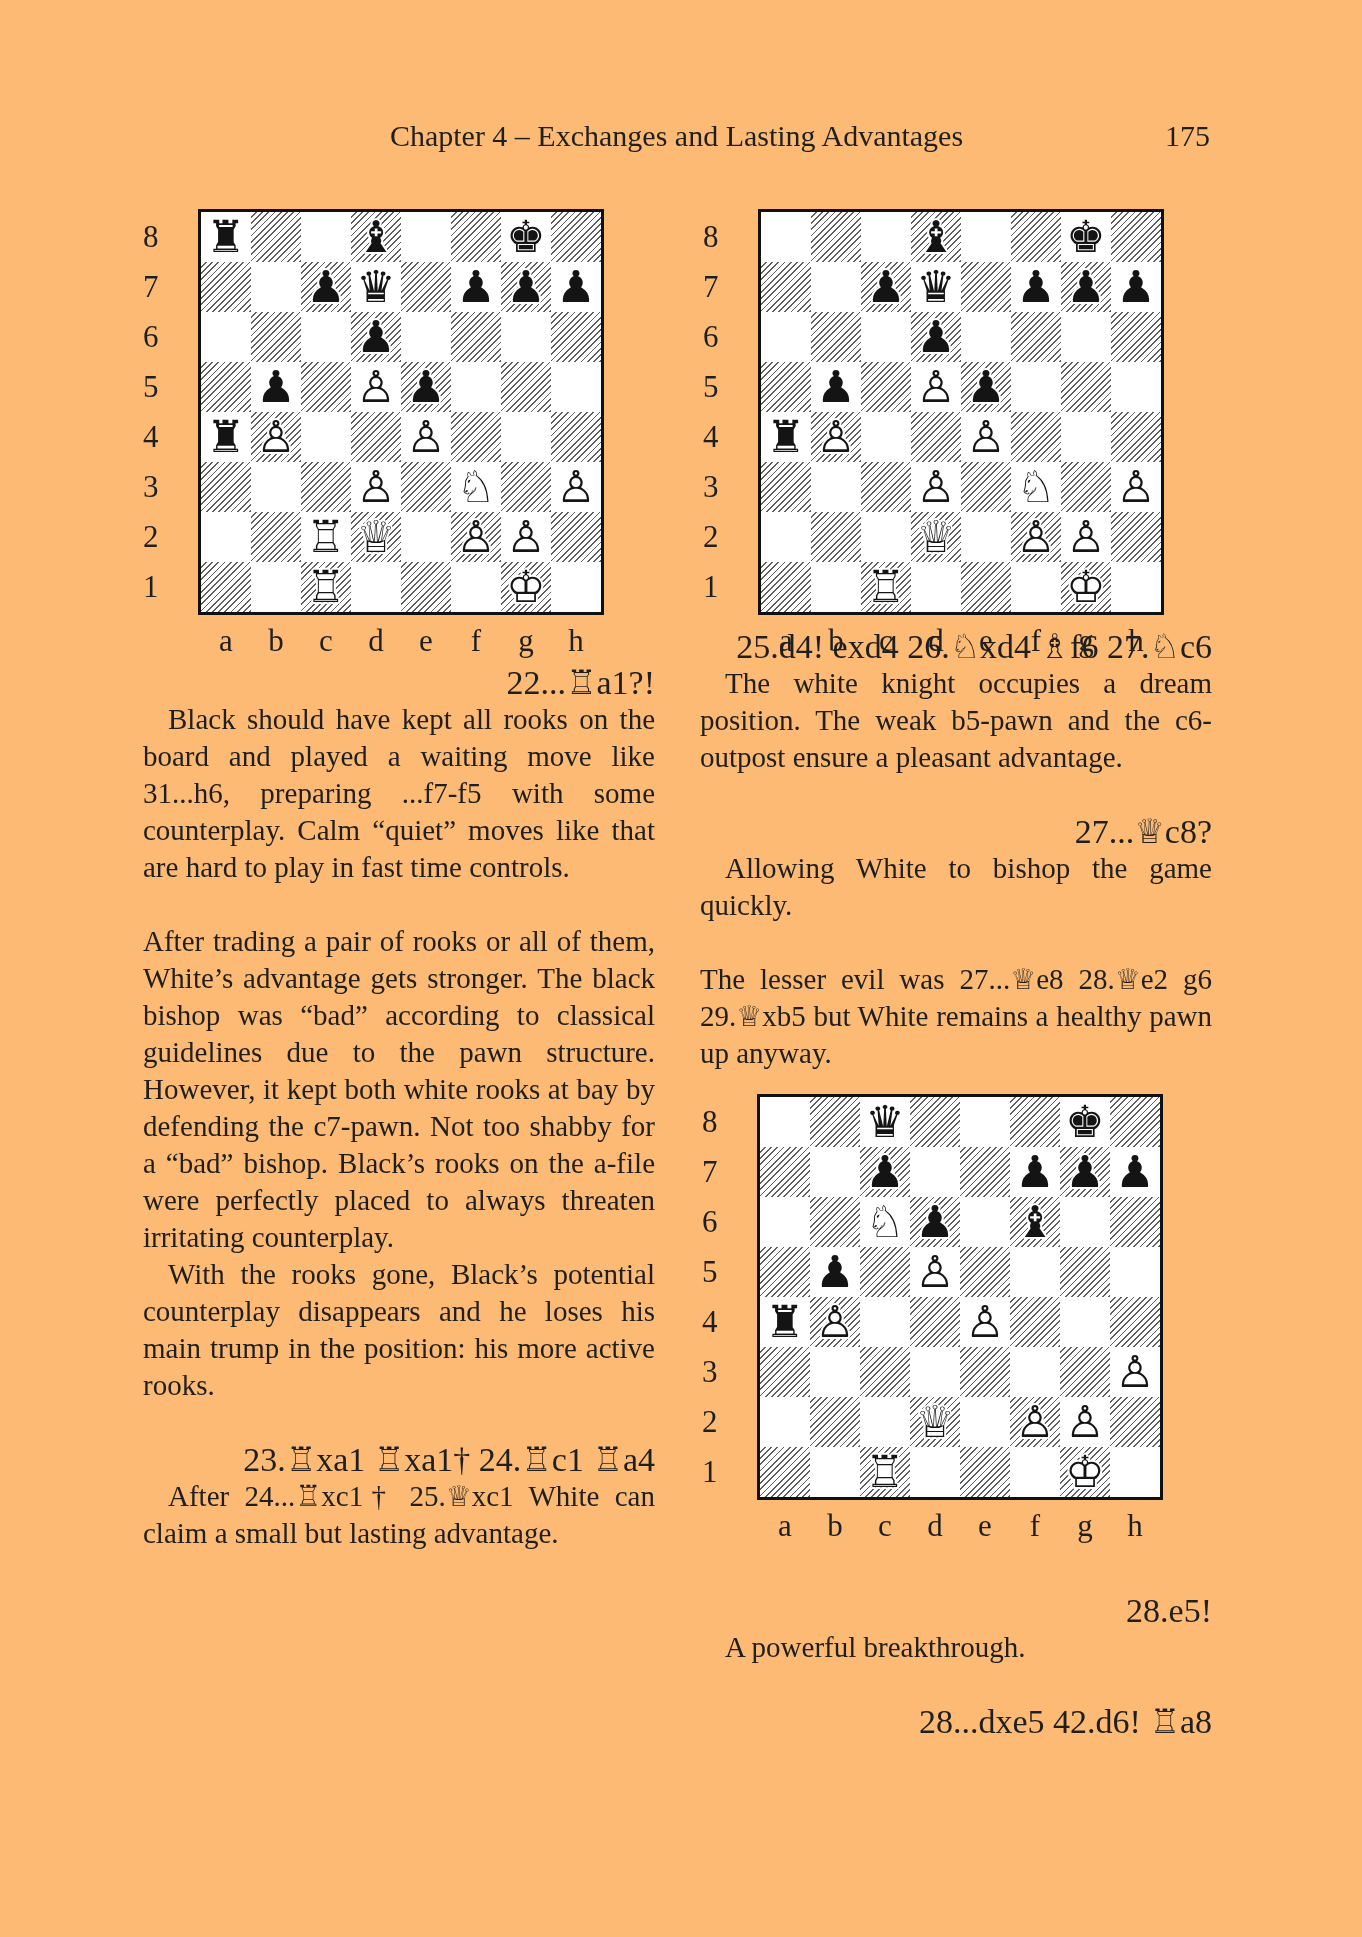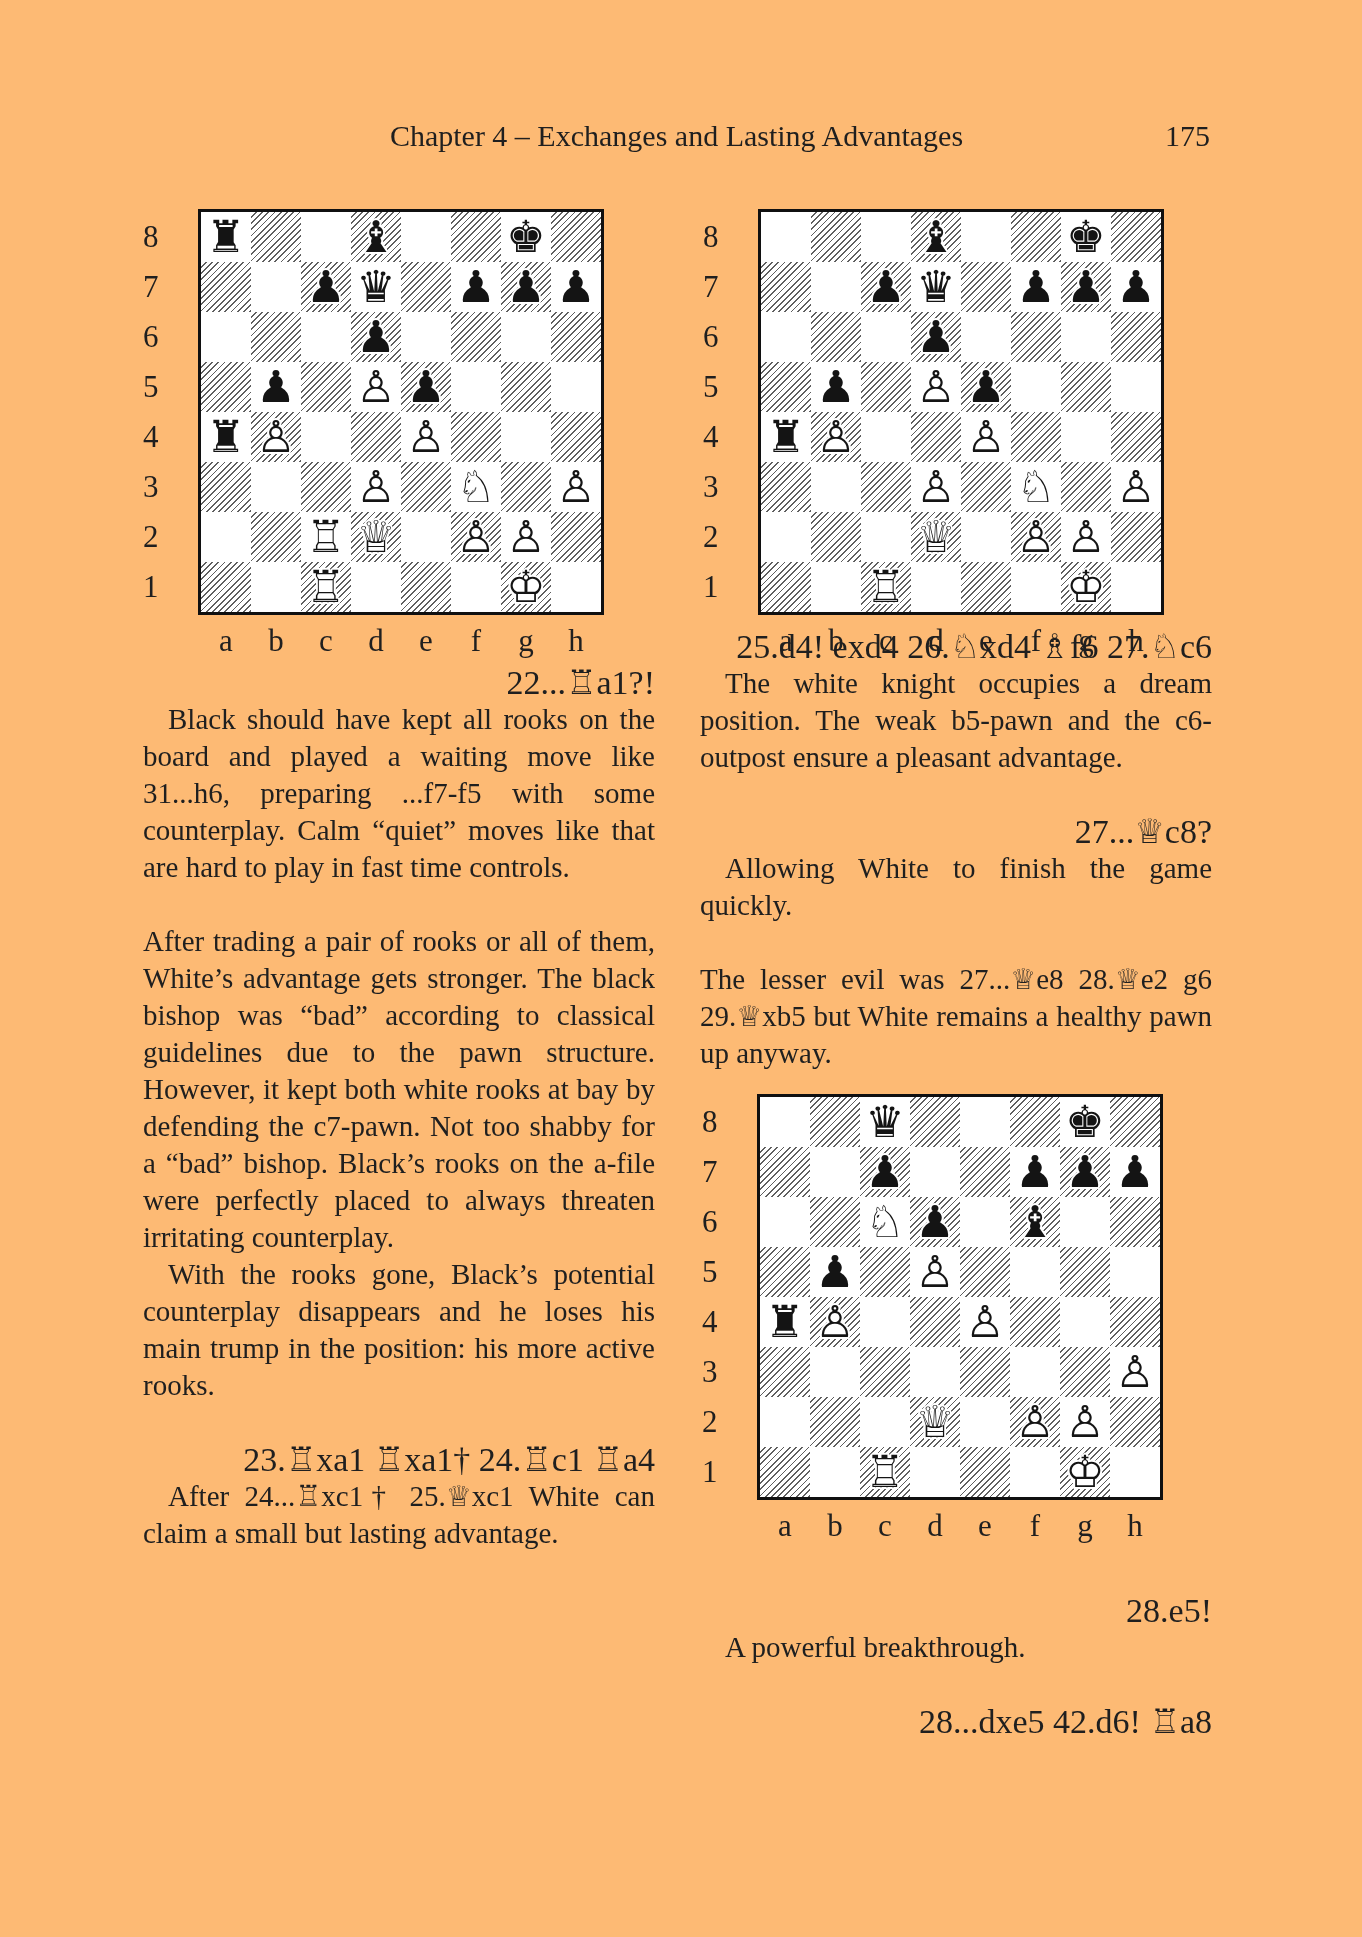--- a/index.html
+++ b/index.html
@@ -660,21 +660,21 @@
     <p class="gap">After trading a pair of rooks or all of them, White’s advantage gets stronger. The black bishop was “bad” according to classical guidelines due to the pawn structure. However, it kept both white rooks at bay by defending the c7-pawn. Not too shabby for a “bad” bishop. Black’s rooks on the a-file were perfectly placed to always threaten irritating counterplay.</p>
     <p class="indent">With the rooks gone, Black’s potential counterplay disappears and he loses his main trump in the position: his more active rooks.</p>
     <h3 class="gap">23.♖xa1 ♖xa1† 24.♖c1 ♖a4</h3>
     <p class="indent">After 24...♖xc1† 25.♕xc1 White can claim a small but lasting advantage.</p>
   </div>
 
   <div class="col" id="right-col-top">
     <h3>25.d4! exd4 26.♘xd4 ♗f6 27.♘c6</h3>
     <p class="indent">The white knight occupies a dream position. The weak b5-pawn and the c6-outpost ensure a pleasant advantage.</p>
     <h3 class="gap">27...♕c8?</h3>
-    <p class="indent">Allowing White to finish the game quickly.</p>
+    <p class="indent">Allowing White to bishop the game quickly.</p>
     <p class="gap">The lesser evil was 27...♕e8 28.♕e2 g6 29.♕xb5 but White remains a healthy pawn up anyway.</p>
   </div>
 
   <div class="col" id="right-col-bottom">
     <h3>28.e5!</h3>
     <p class="indent">A powerful breakthrough.</p>
     <h3 class="gap">28...dxe5 42.d6! ♖a8</h3>
   </div>
 
 </div>

